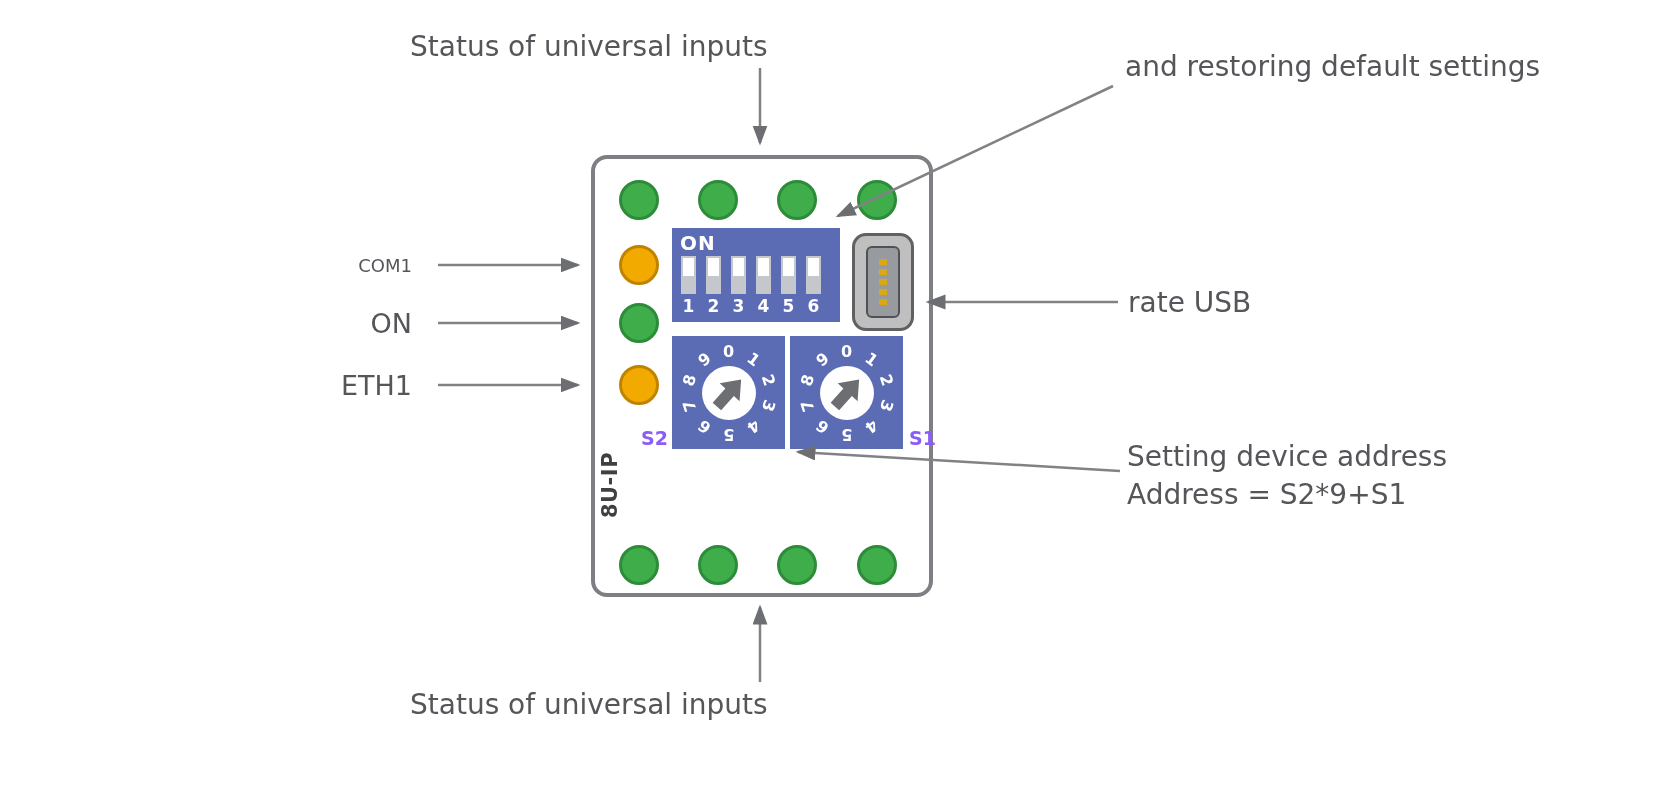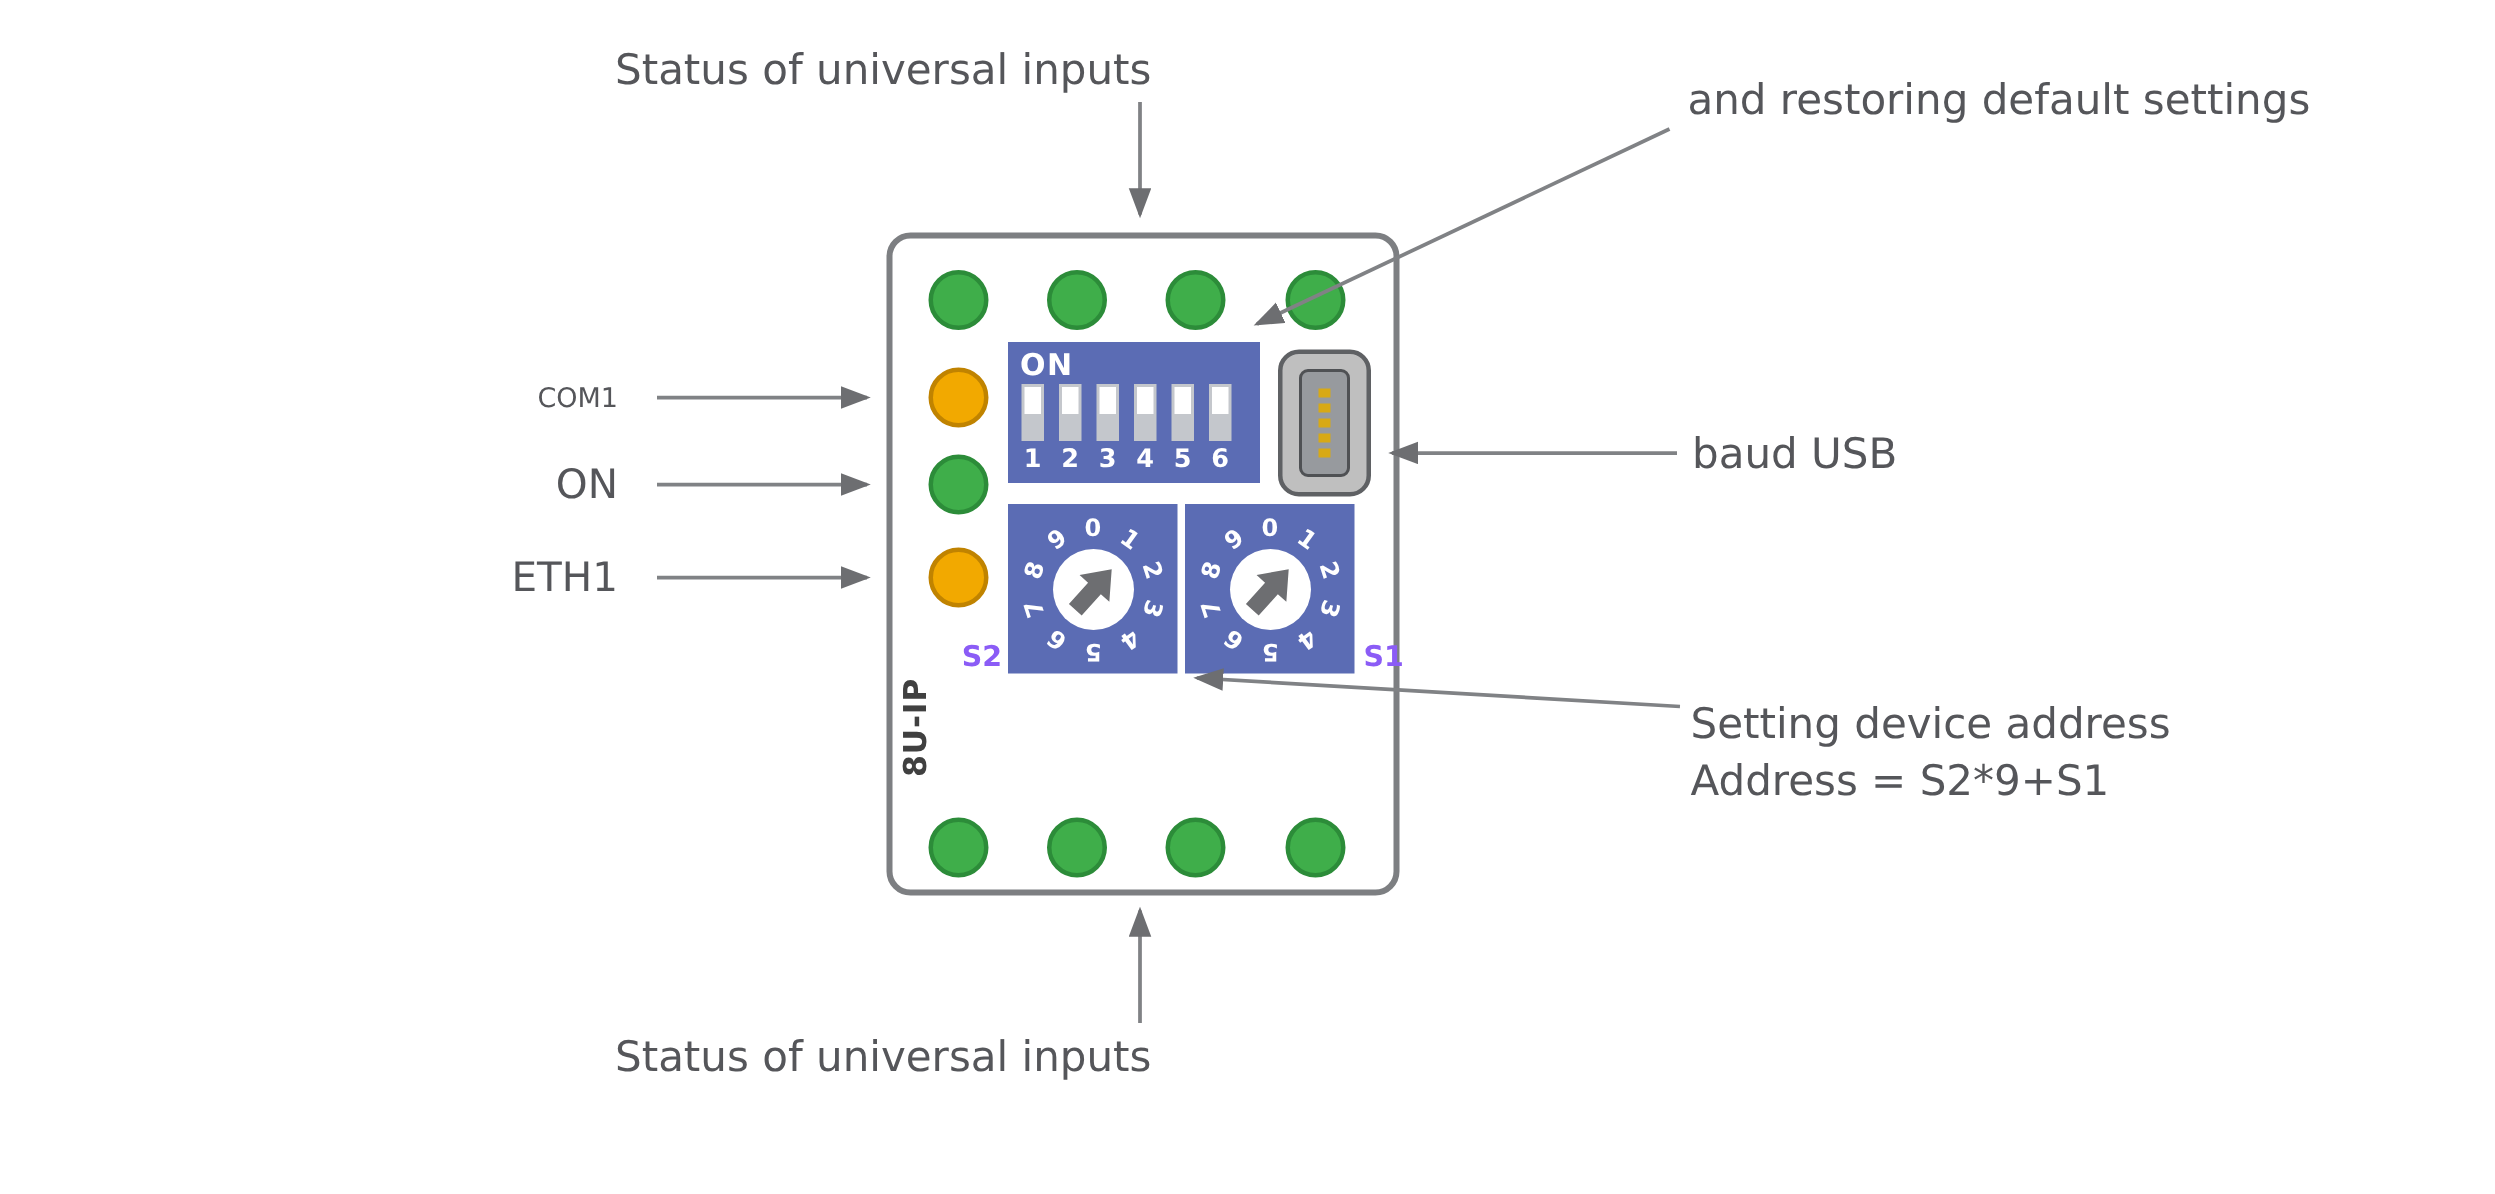--- a/index.html
+++ b/index.html
@@ -69,23 +69,23 @@
 <body>
 
 <div class="canvas">
 
   <div class="annotation ann-center" style="left:410px;top:28px;width:700px;">Status of universal inputs</div>
 
   <div class="annotation" style="left:1125px;top:48px;width:520px;">
     <div>and restoring default settings</div>
   </div>
 
-  <div class="annotation" style="left:1128px;top:284px;width:300px;">baud USB</div>
-
-  <div class="annotation" style="left:1127px;top:464px;width:520px;">
+  <div class="annotation" style="left:1128px;top:284px;width:300px;">rate USB</div>
+
+  <div class="annotation" style="left:1127px;top:438px;width:520px;">
     <div>Setting device address</div>
     <div>Address = S2*9+S1</div>
   </div>
 
   <div class="annotation ann-right" style="left:290px;top:247px;width:122px;font-size:18px;">COM1</div>
   <div class="annotation ann-right" style="left:290px;top:305px;width:122px;font-size:27px;">ON</div>
   <div class="annotation ann-right" style="left:290px;top:367px;width:122px;font-size:27px;">ETH1</div>
 
   <div class="annotation ann-center" style="left:410px;top:686px;width:700px;">Status of universal inputs</div>
 

